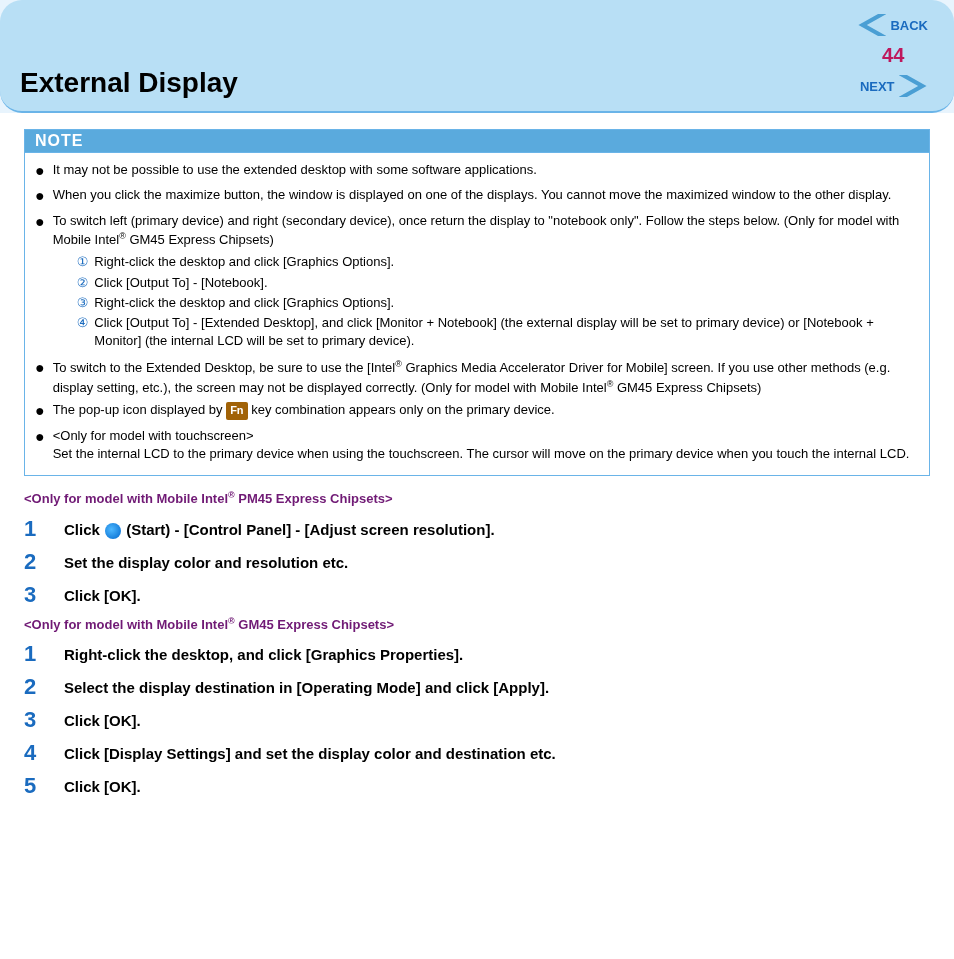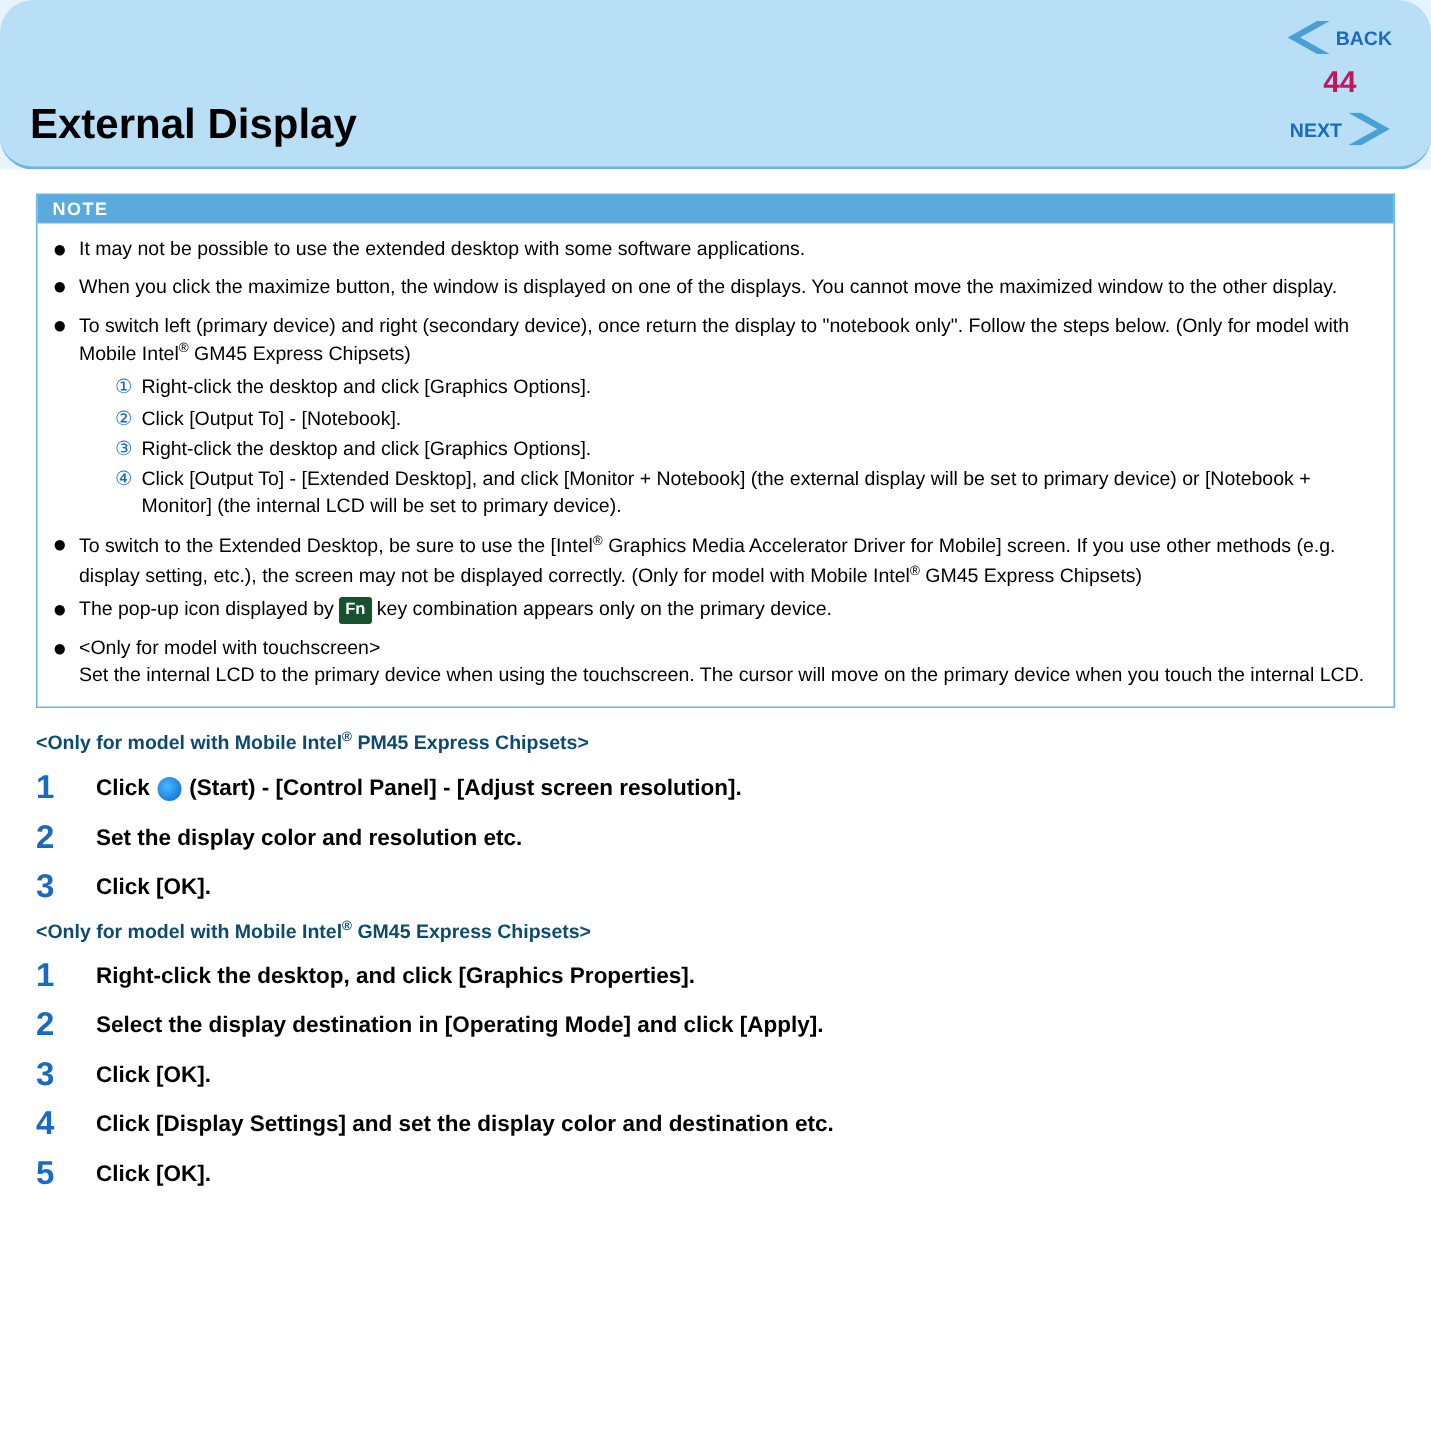--- a/index.html
+++ b/index.html
@@ -76,21 +76,21 @@
 
     .note-box {
       border: 1.5px solid #6ab4e8;
       margin-bottom: 14px;
     }
 
     .note-header {
       background: #5aaadd;
       color: #fff;
       font-weight: bold;
-      font-size: 12px;
+      font-size: 16px;
       padding: 2px 10px;
       letter-spacing: 1px;
       display: inline-block;
       width: 100%;
     }
 
     .note-content {
       padding: 8px 10px 8px 10px;
       border-top: 1.5px solid #6ab4e8;
     }
@@ -151,21 +151,21 @@
       height: 16px;
       background: #000;
       display: inline-block;
       flex-shrink: 0;
     }
 
     .chipset-label {
       font-size: 13px;
       font-weight: bold;
       margin: 8px 0 10px 0;
-      color: #0c4a6e;
+      color: #701a75;
     }
 
     .step-list {
       list-style: none;
       margin: 0 0 10px 0;
       padding: 0;
     }
 
     .step-item {
       display: flex;
@@ -197,21 +197,21 @@
       width: 16px;
       height: 16px;
       border-radius: 50%;
       background: radial-gradient(circle at 40% 40%, #4db8ff, #0066cc);
       vertical-align: middle;
       margin: 0 1px;
     }
 
     .fn-key {
       display: inline-block;
-      background: #14532d;
+      background: #a16207;
       color: #fff;
       font-size: 11px;
       font-weight: bold;
       padding: 1px 4px;
       border-radius: 2px;
       vertical-align: middle;
     }
 
     sup {
       font-size: 9px;

